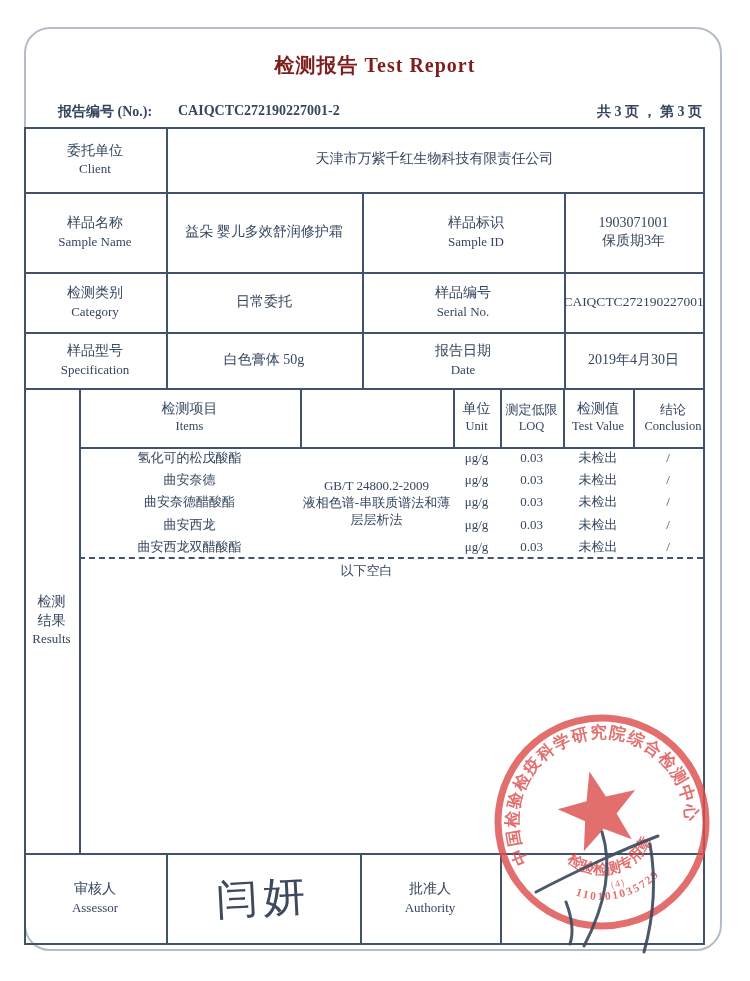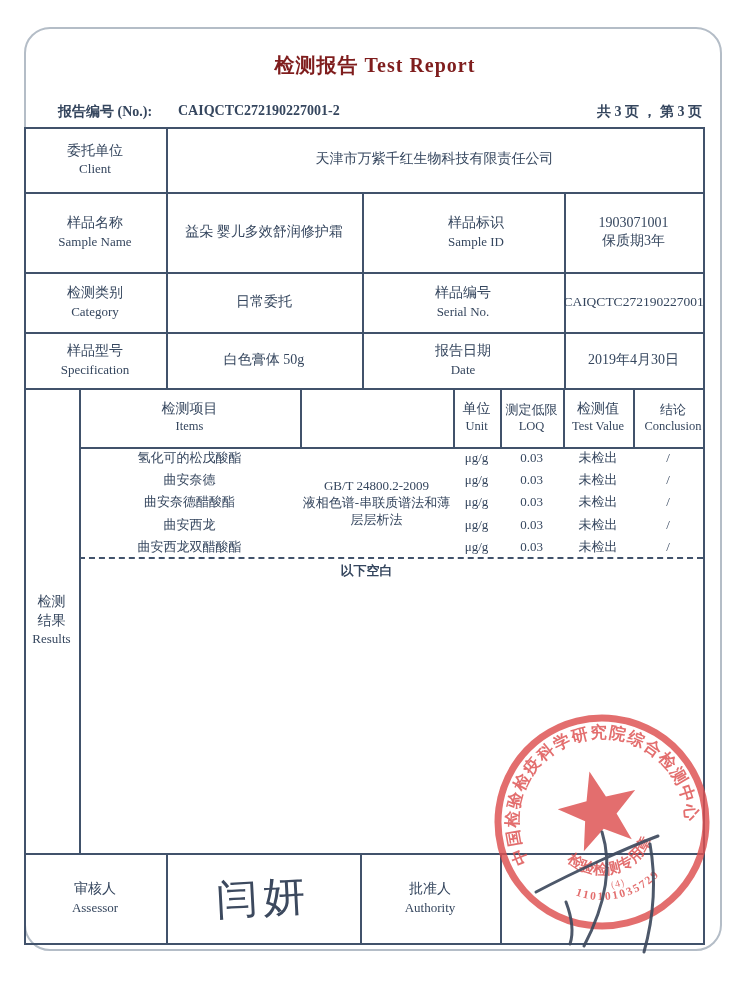--- a/index.html
+++ b/index.html
@@ -31,21 +31,21 @@
   .c-gap  { width:153px; }
   .c-unit { width:47px;  text-align:center; }
   .c-loq  { width:63px;  text-align:center; }
   .c-val  { width:70px;  text-align:center; }
   .c-con  { width:70px;  text-align:center; }
   .method { position:absolute; left:300px; top:477px; width:153px; text-align:center;
             font-size:13px; line-height:17px; }
   .dashed { position:absolute; left:79px; top:557px; width:624px; height:0;
             border-top:2px dashed #41526b; }
   .blanknote { position:absolute; left:79px; top:562px; width:575px; text-align:center;
-               font-size:13px;font-weight:bold; }
+               font-size:13px; }
   .sig1 { position:absolute; left:166px; top:853px; width:194px; height:90px;
           display:flex; align-items:center; justify-content:center;
           font-size:42px; letter-spacing:5px; color:#3c495e;
           transform:rotate(-3deg); }
   .overlay { position:absolute; left:0; top:0; width:750px; height:981px;
              pointer-events:none; z-index:5; }
 </style>
 </head>
 <body>
 

